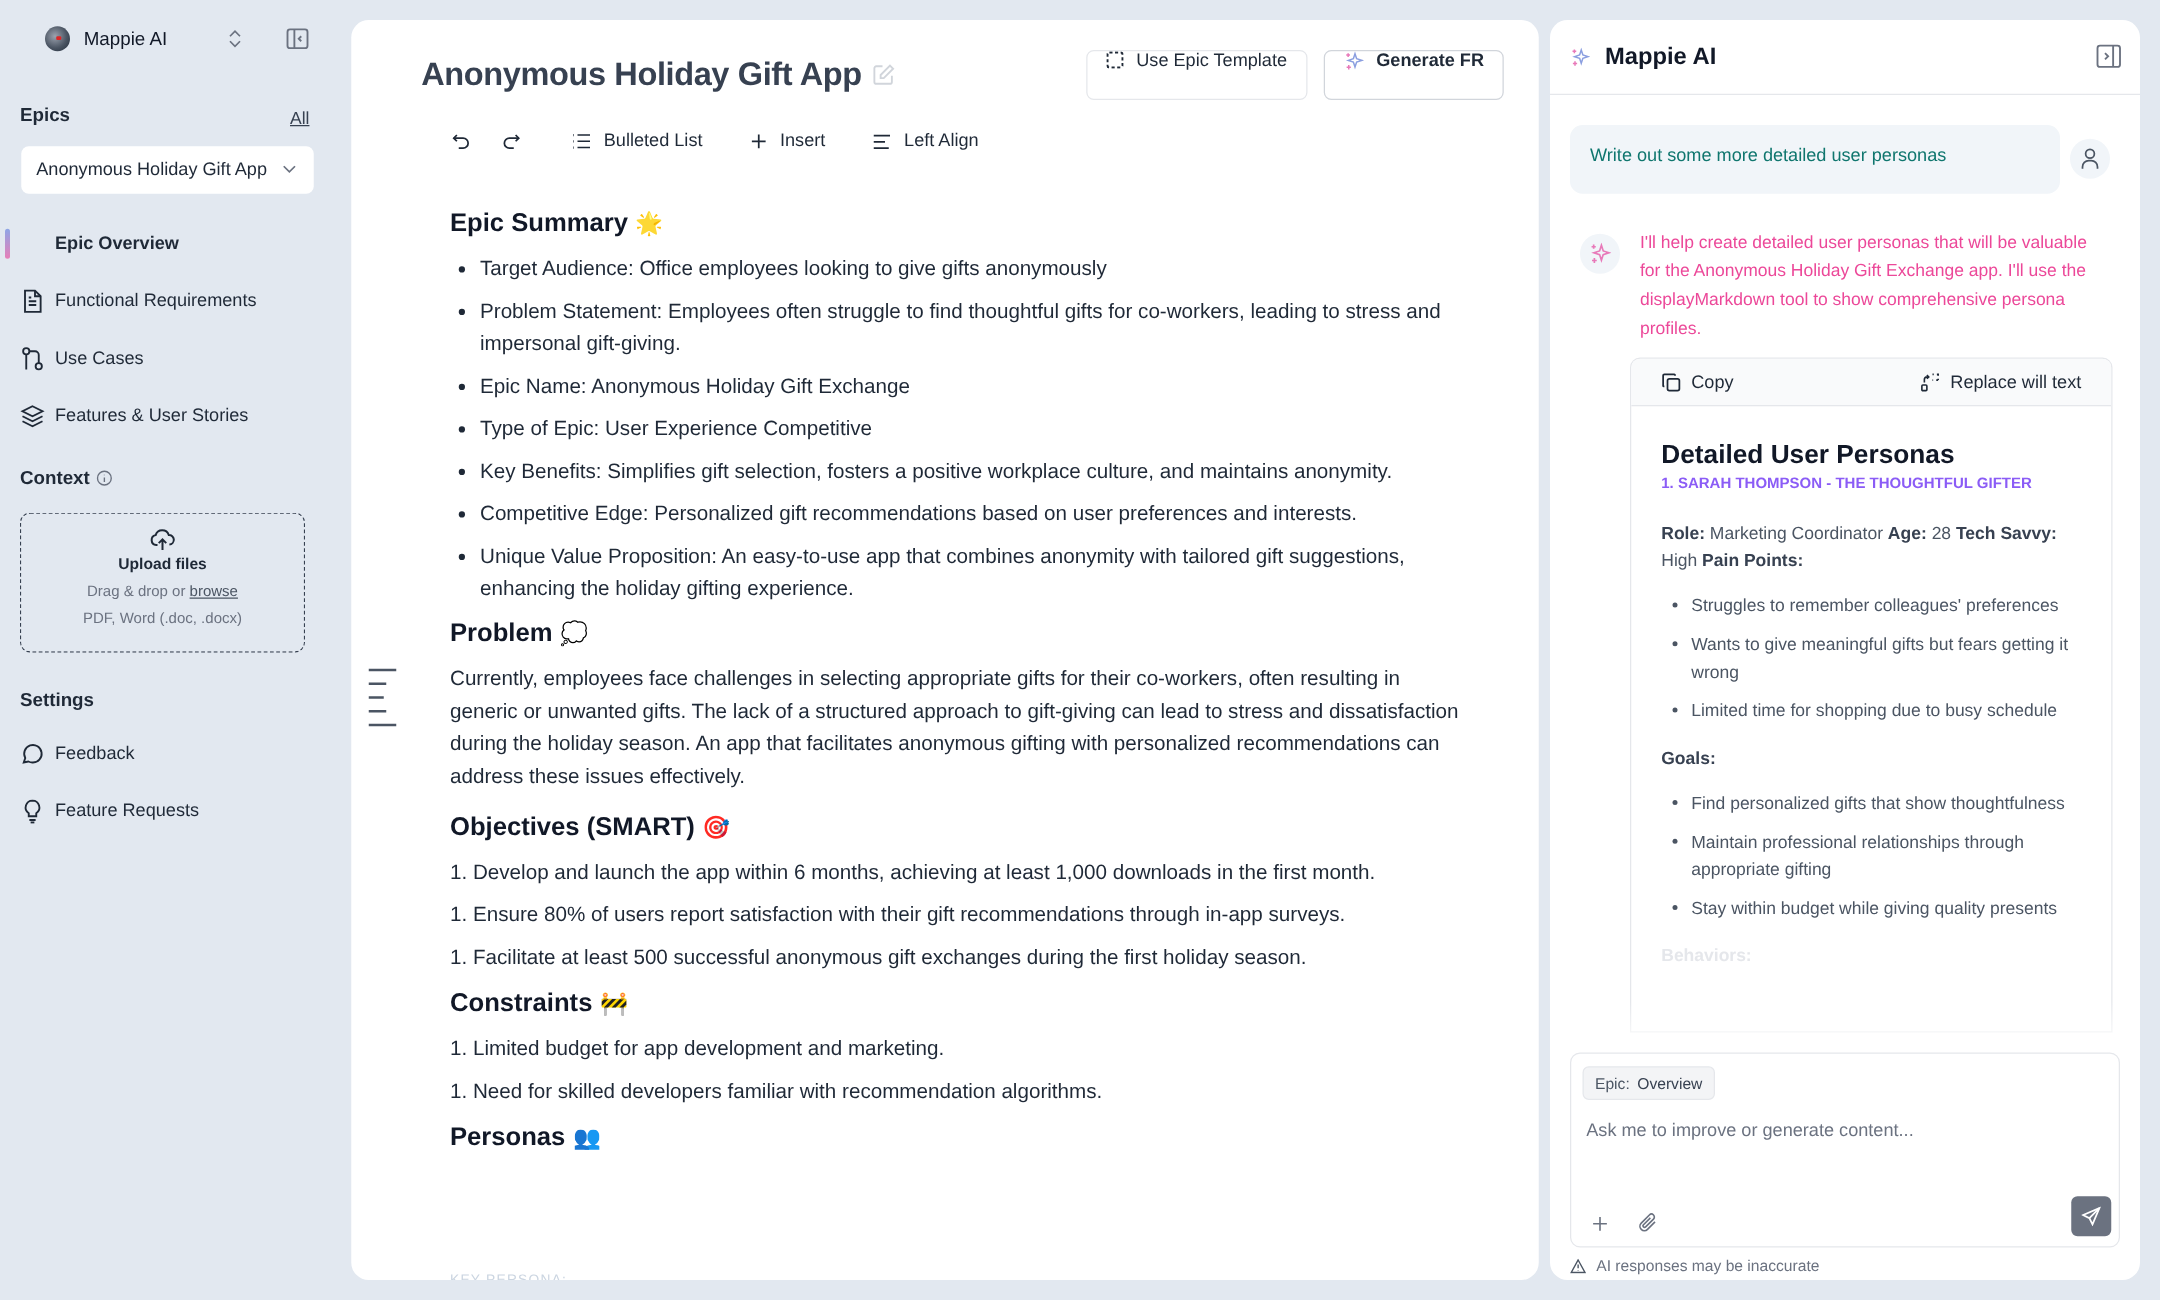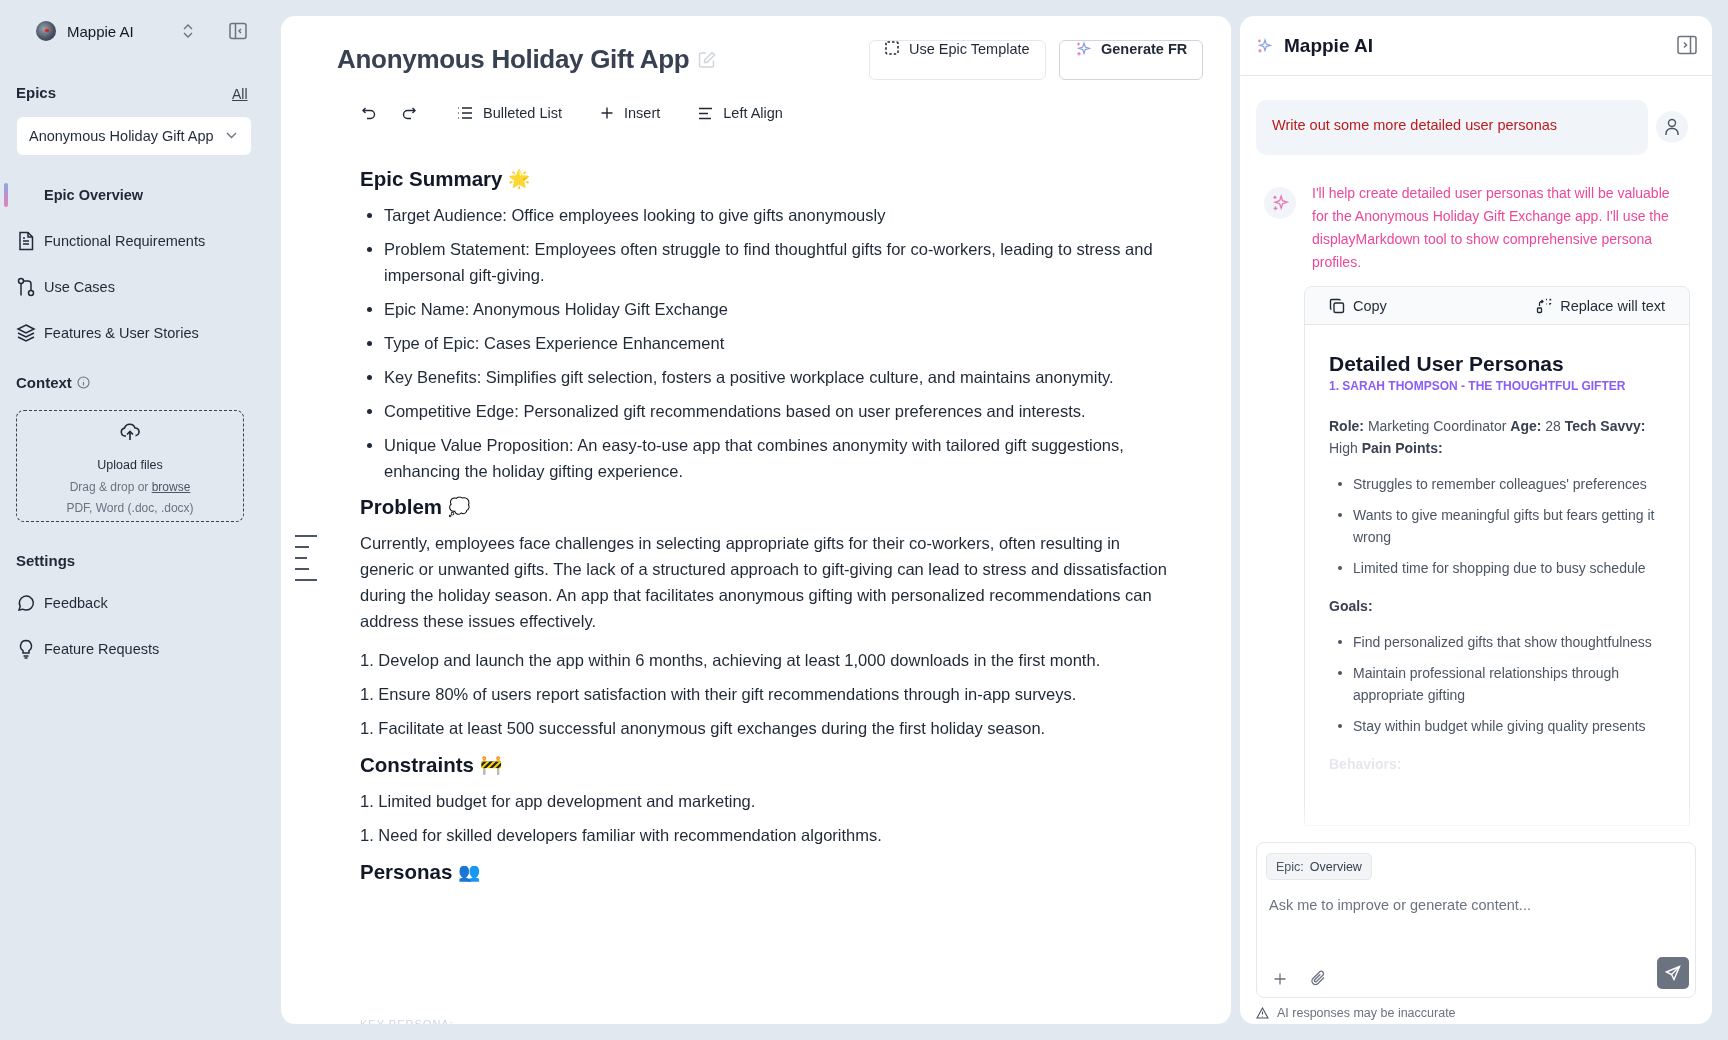--- a/index.html
+++ b/index.html
@@ -18,21 +18,21 @@
 .all-link{position:absolute;left:232px;top:86px;font-size:14px;color:#374151;text-decoration:underline}
 .epic-select{position:absolute;left:17px;top:117px;width:234px;height:38px;background:#fff;border-radius:6px;display:flex;align-items:center;padding-left:12px;font-size:14.5px;color:#1f2937}
 .epic-select .chev{position:absolute;right:14px;top:14px}
 .nav-item{position:absolute;left:16px;height:24px;display:flex;align-items:center;font-size:14.5px;color:#1f2937}
 .nav-item .ic{width:20px;height:20px;margin-right:8px;display:flex;align-items:center;justify-content:center}
 .nav-item.active{font-weight:bold;left:44px}
 .active-bar{position:absolute;left:4px;top:183px;width:4px;height:24px;border-radius:2px;background:linear-gradient(#8ea6e6,#e77fb8)}
 .info-ic{position:absolute;left:77px;top:376px}
 .upload{position:absolute;left:16px;top:410px;width:228px;height:112px;border:1.5px dashed #374151;border-radius:8px;text-align:center}
 .upload .cloud{margin:12px auto 0;width:20px}
-.upload .t1{font-size:12.5px;font-weight:normal;color:#1f2937;margin-top:17px}
+.upload .t1{font-size:12.5px;font-weight:bold;color:#1f2937;margin-top:3px}
 .upload .t2{font-size:12px;color:#6b7280;margin-top:8px}
 .upload .t2 u{color:#4b5563}
 .upload .t3{font-size:12px;color:#6b7280;margin-top:7px}
 
 .main{position:absolute;left:281px;top:16px;width:950px;height:1008px;background:#fff;border-radius:14px;overflow:hidden}
 .title{position:absolute;left:56px;top:28px;font-size:26px;font-weight:bold;color:#374151;letter-spacing:-0.3px;display:flex;align-items:center}
 .title .edit{margin-left:8px}
 .hbtn{position:absolute;top:24px;height:40px;border:1px solid #e5e7eb;border-radius:6px;background:#fff;display:flex;padding:0 15px;font-size:14.5px;color:#1f2937}
 .hbtn .ic{margin-right:10px}
 .hbtn.gen{font-weight:bold;border-color:#d1d5db}
@@ -49,21 +49,21 @@
 .doc ol li{margin-bottom:8px}
 .doc p{margin-bottom:13px}
 .drag-handle{position:absolute;left:14px;top:519px;width:22px}
 .drag-handle span{display:block;height:2px;background:#4b5563;margin-bottom:9px}
 .faded{position:absolute;left:79px;top:1002px;font-size:11px;color:#cbd5e1;letter-spacing:1px}
 
 .rp{position:absolute;left:1240px;top:16px;width:472px;height:1008px;background:#fff;border-radius:14px;overflow:hidden}
 .rp-head{height:60px;border-bottom:1px solid #e5e7eb;display:flex;align-items:center;padding-left:16px}
 .rp-head .name{font-size:19px;font-weight:bold;color:#111827;margin-left:12px}
 .rp-head .panel-btn{position:absolute;right:14px;top:18px}
-.umsg{position:absolute;left:16px;top:84px;width:392px;height:55px;background:#f1f5f9;border-radius:10px;font-size:14.5px;color:#b91c1c;padding:17px 16px}
+.umsg{position:absolute;left:16px;top:84px;width:392px;height:55px;background:#f1f5f9;border-radius:10px;font-size:14.5px;color:#0f766e;padding:17px 16px}
 .uavatar{position:absolute;left:416px;top:95px;width:32px;height:32px;border-radius:50%;background:#f1f5f9;display:flex;align-items:center;justify-content:center}
 .aiav{position:absolute;left:24px;top:171px;width:32px;height:32px;border-radius:50%;background:#f1f5f9;display:flex;align-items:center;justify-content:center}
 .aimsg{position:absolute;left:72px;top:166px;width:376px;font-size:14px;color:#ec4899;line-height:23px}
 .card{position:absolute;left:64px;top:270px;width:386px;height:540px;border:1px solid #e5e7eb;border-radius:8px 8px 0 0;overflow:hidden}
 .card-bar{height:38px;background:#f9fafb;border-bottom:1px solid #e5e7eb;display:flex;align-items:center;justify-content:space-between;padding:0 24px;font-size:14.5px;color:#1f2937}
 .card-bar .act{display:flex;align-items:center}
 .card-bar .act .ic{margin-right:8px}
 .card-body{padding:18px 24px 0 24px;color:#4b5563;font-size:14px;line-height:22px}
 .card-body h1{font-size:21px;font-weight:bold;color:#111827;margin-top:10px;}
 .card-body h4{font-size:12px;font-weight:bold;color:#8b5cf6;margin-bottom:18px}
@@ -267,30 +267,34 @@
 
   <div class="doc">
     <h2>
         <span>Epic Summary</span>
         <span class="emo">🌟</span>
       </h2>
     <ul>
       <li>Target Audience: Office employees looking to give gifts anonymously</li>
       <li>Problem Statement: Employees often struggle to find thoughtful gifts for co-workers, leading to stress and impersonal gift-giving.</li>
       <li>Epic Name: Anonymous Holiday Gift Exchange</li>
-      <li>Type of Epic: Cases Experience Enhancement</li>
+      <li>Type of Epic: User Experience Competitive</li>
       <li>Key Benefits: Simplifies gift selection, fosters a positive workplace culture, and maintains anonymity.</li>
       <li>Competitive Edge: Personalized gift recommendations based on user preferences and interests.</li>
       <li>Unique Value Proposition: An easy-to-use app that combines anonymity with tailored gift suggestions, enhancing the holiday gifting experience.</li>
     </ul>
     <h2>
         <span>Problem</span>
         <span class="emo">💭</span>
       </h2>
     <p>Currently, employees face challenges in selecting appropriate gifts for their co-workers, often resulting in generic or unwanted gifts. The lack of a structured approach to gift-giving can lead to stress and dissatisfaction during the holiday season. An app that facilitates anonymous gifting with personalized recommendations can address these issues effectively.</p>
+    <h2>
+        <span>Objectives (SMART)</span>
+        <span class="emo">🎯</span>
+      </h2>
     <ol>
       <li>1. Develop and launch the app within 6 months, achieving at least 1,000 downloads in the first month.</li>
       <li>1. Ensure 80% of users report satisfaction with their gift recommendations through in-app surveys.</li>
       <li>1. Facilitate at least 500 successful anonymous gift exchanges during the first holiday season.</li>
     </ol>
     <h2>
         <span>Constraints</span>
         <span class="emo">🚧</span>
       </h2>
     <ol>

